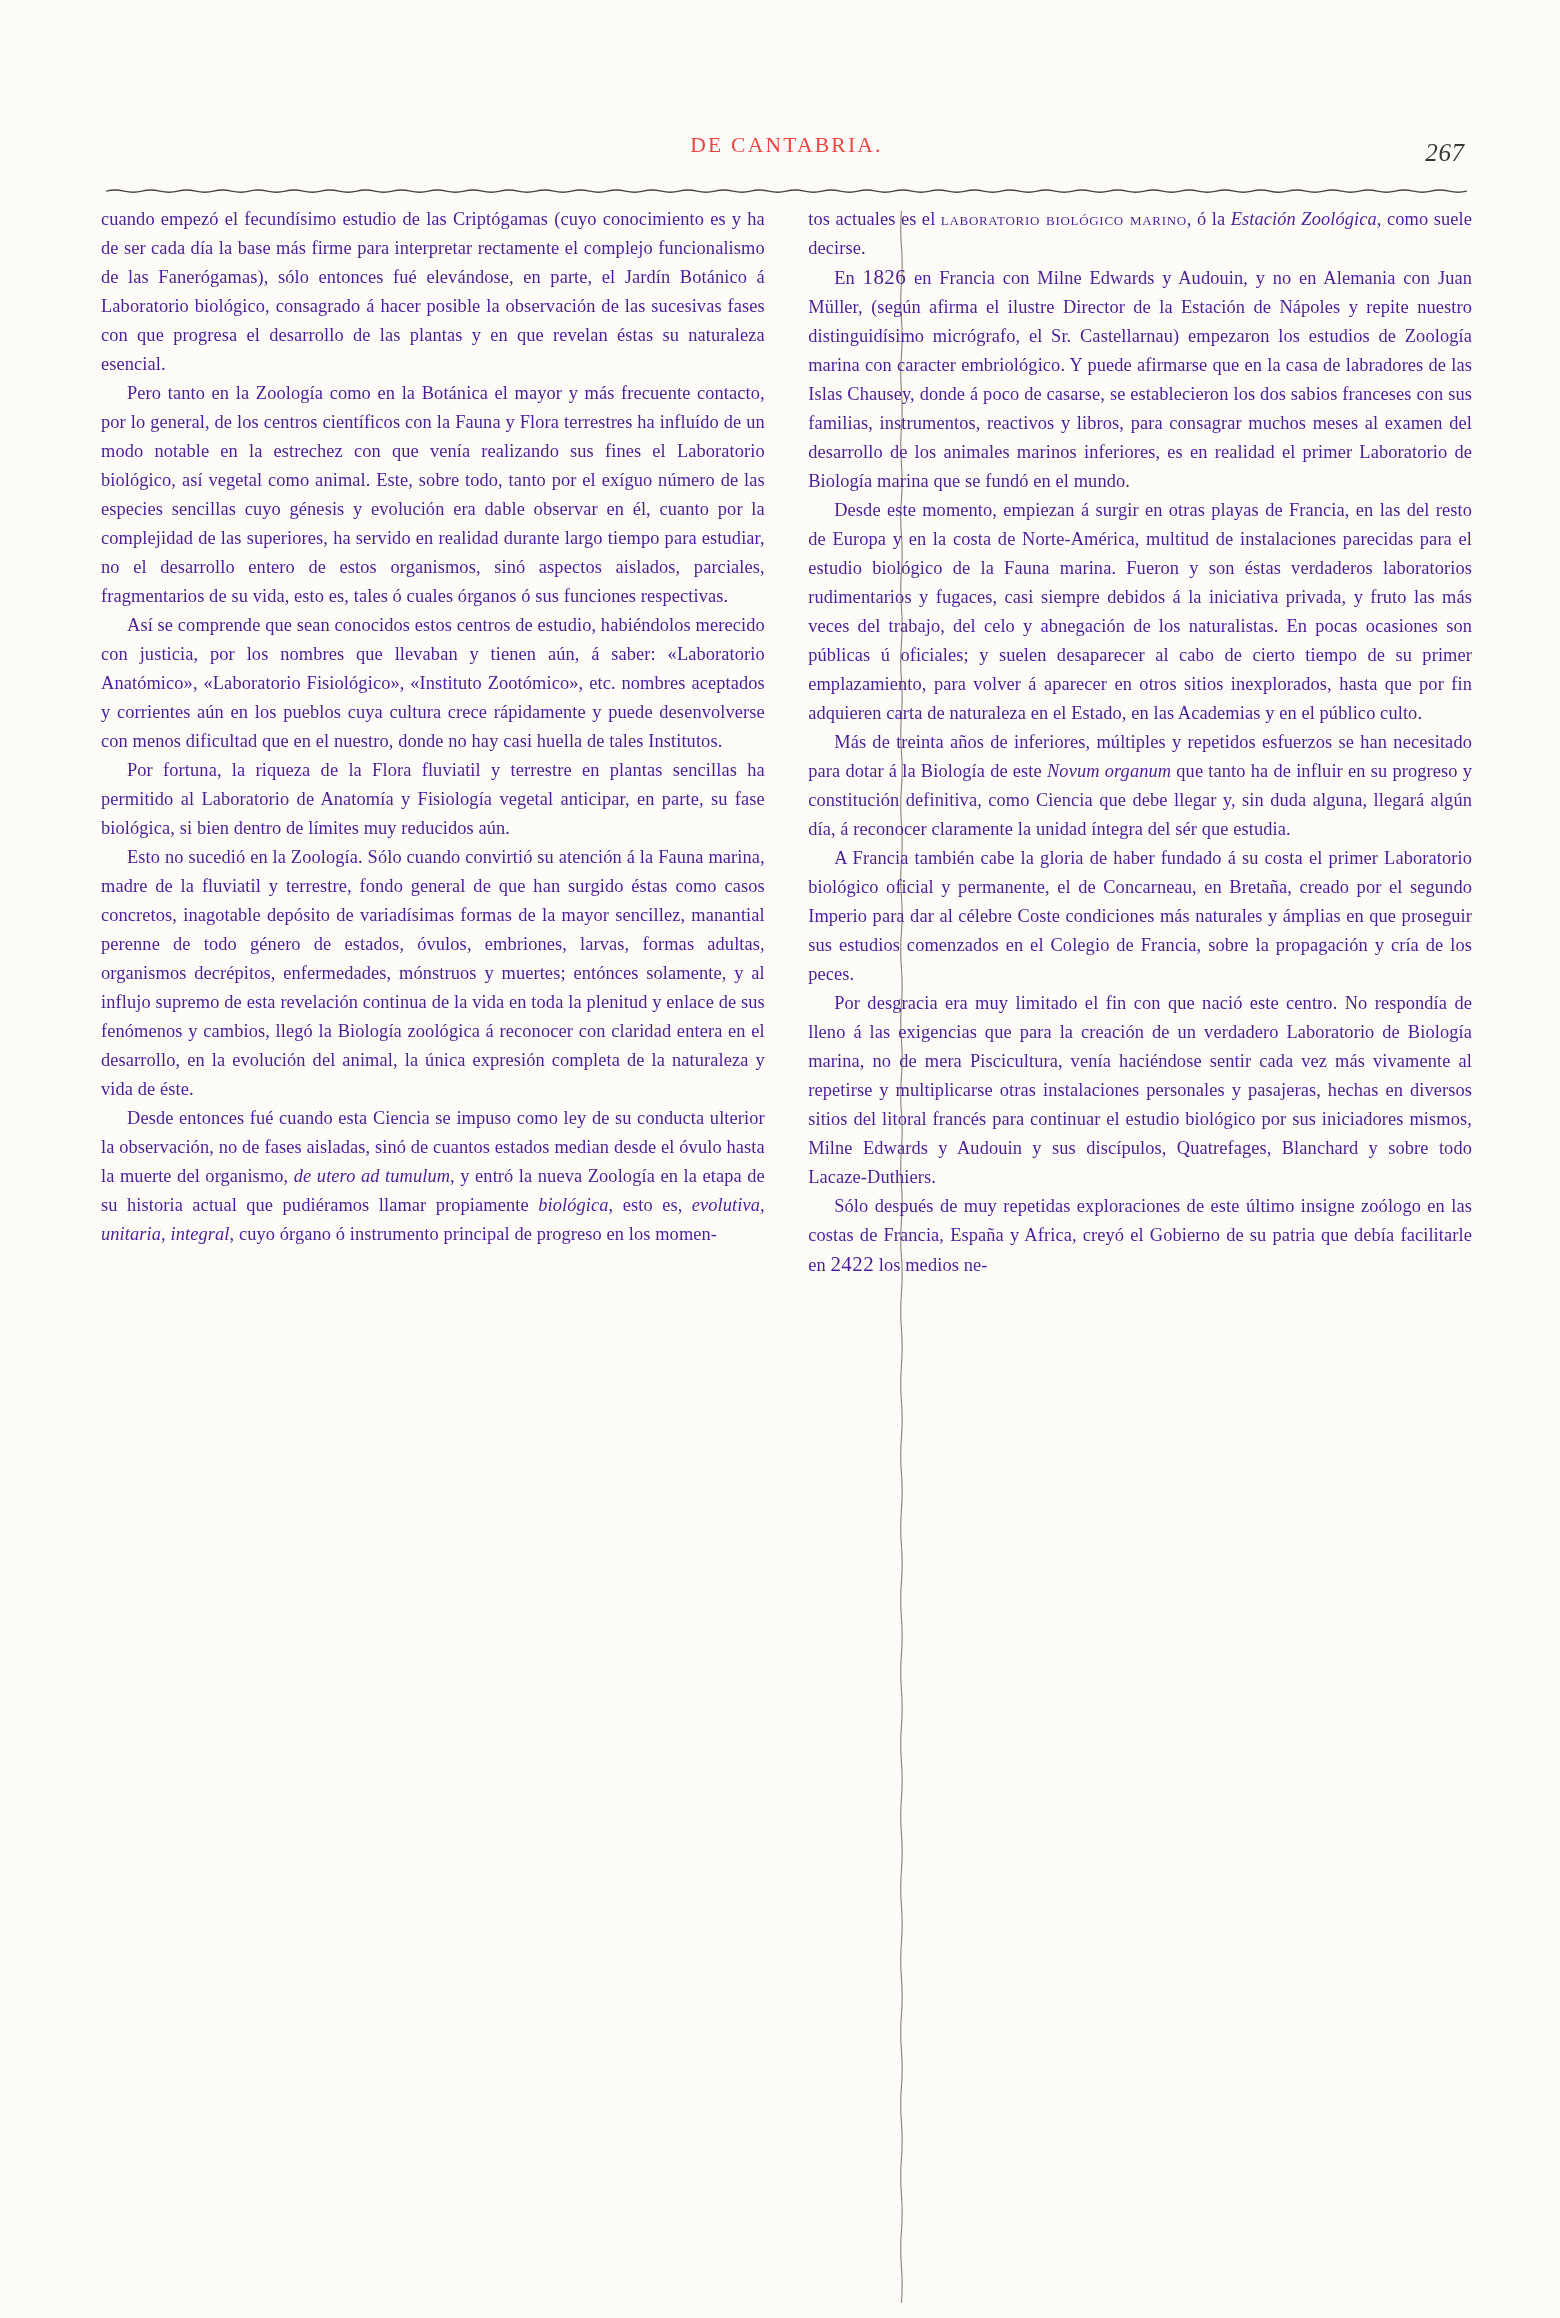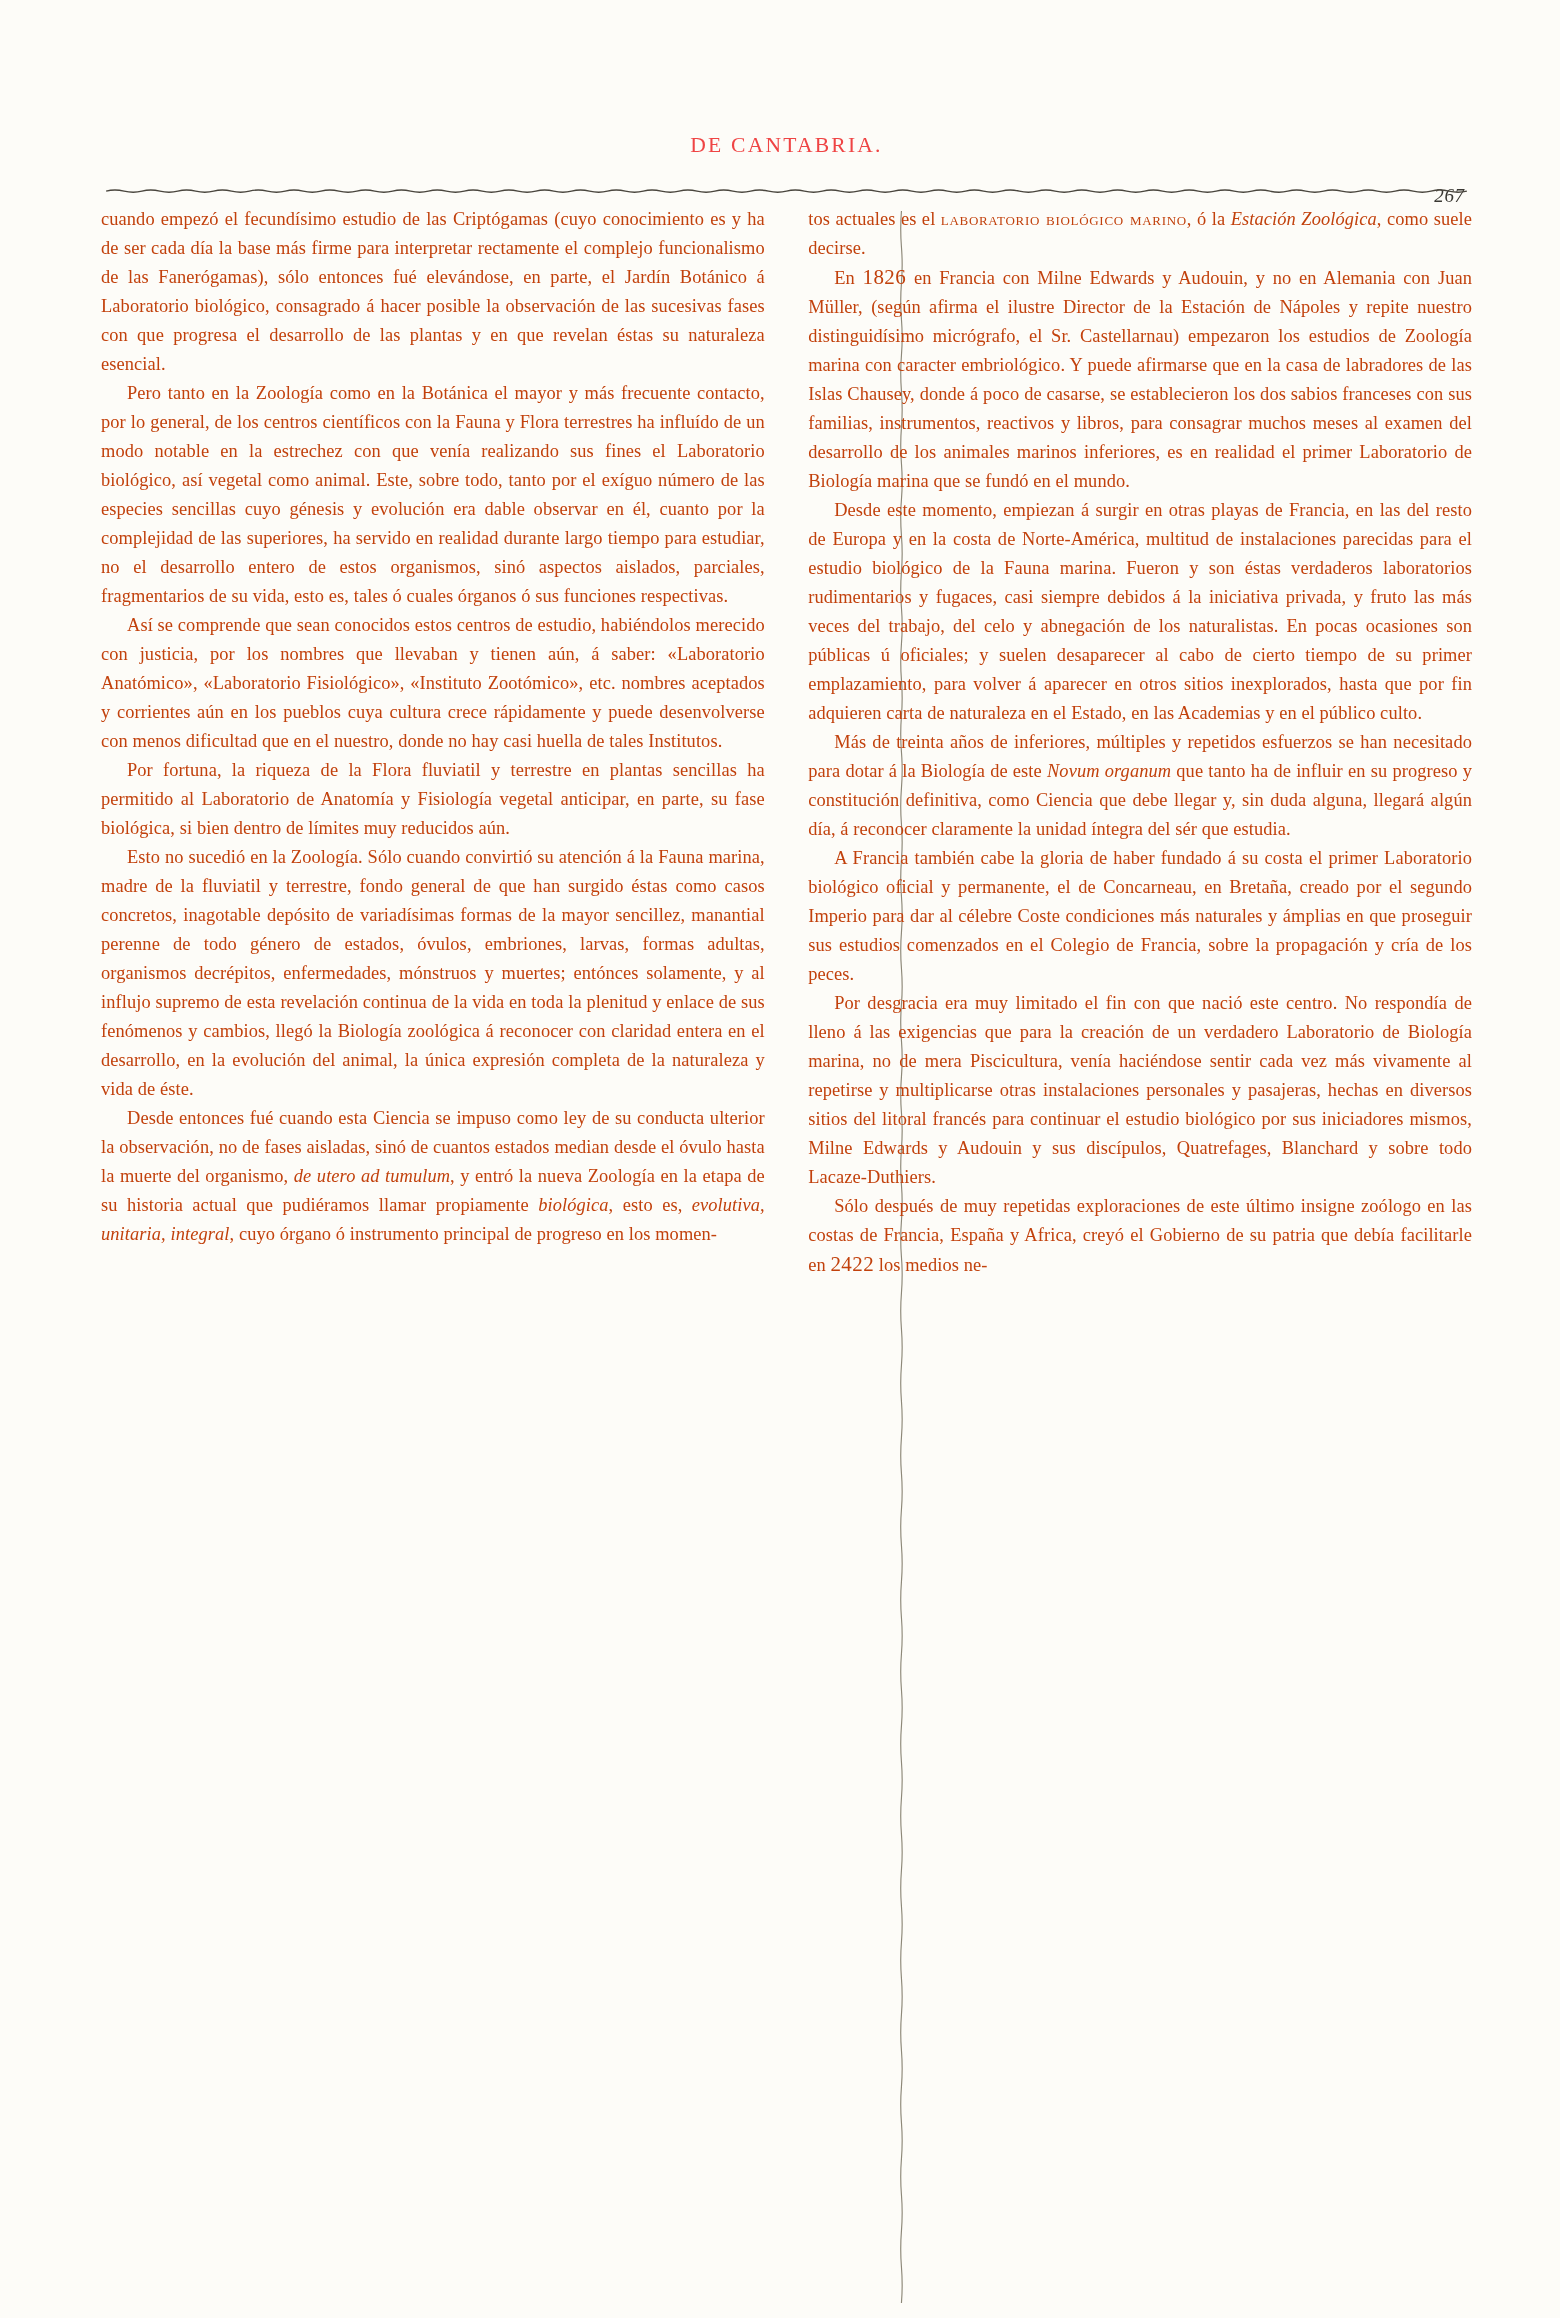--- a/index.html
+++ b/index.html
@@ -42,25 +42,24 @@
     letter-spacing: 2.2px;
     font-variant: small-caps;
     text-transform: uppercase;
     color: #ef4444;
     font-family: "Liberation Serif", serif;
   }
   .header-folio {
     position: absolute;
     right: 7.2px;
     top: 5.8px;
-    font-size: 19px;
+    font-size: 25px;
     font-style: italic;
     color: #3a3833;
     letter-spacing: 0.7px;
-    margin-top: 46px;
   }
   .rule {
     position: absolute;
     left: 0;
     top: 56px;
     width: 1371px;
     height: 2.9px;
   }
   .rule svg { display: block; }
   .columns {
@@ -70,21 +69,21 @@
     width: 1371px;
     display: flex;
     flex-direction: row;
     gap: 0px;
   }
   .col {
     width: 671px;
     font-size: 18.4px;
     line-height: 29px;
     text-align: justify;
-    color: #c2410c;
+    color: #4c1d95;
     letter-spacing: 0.1px;
   }
   .col.left { padding-right: 14.4px; }
   .col.right { padding-left: 29px; }
   .divider {
     position: absolute;
     left: 799px;
     top: 78px;
     width: 2.2px;
     height: 2092px;

